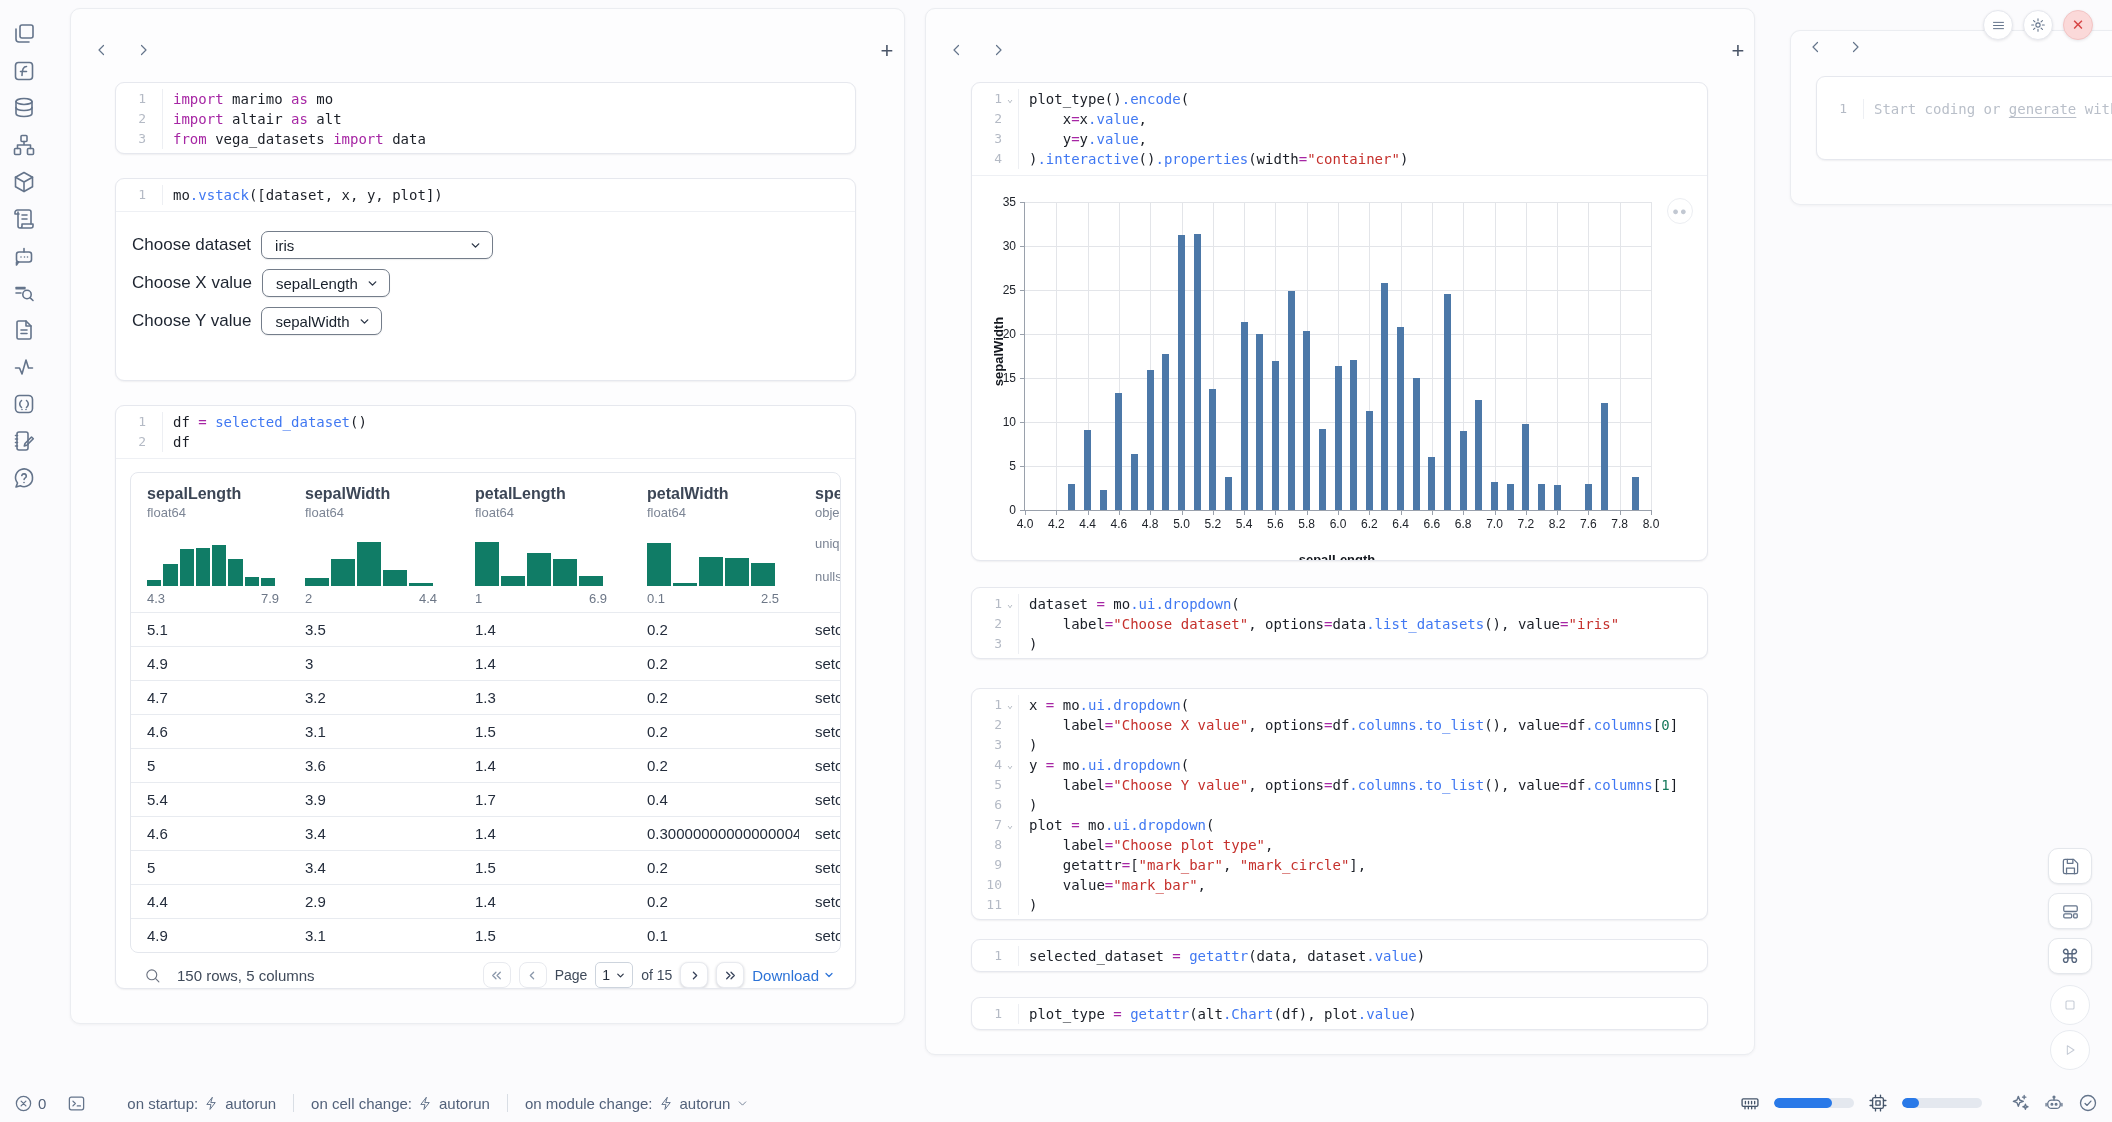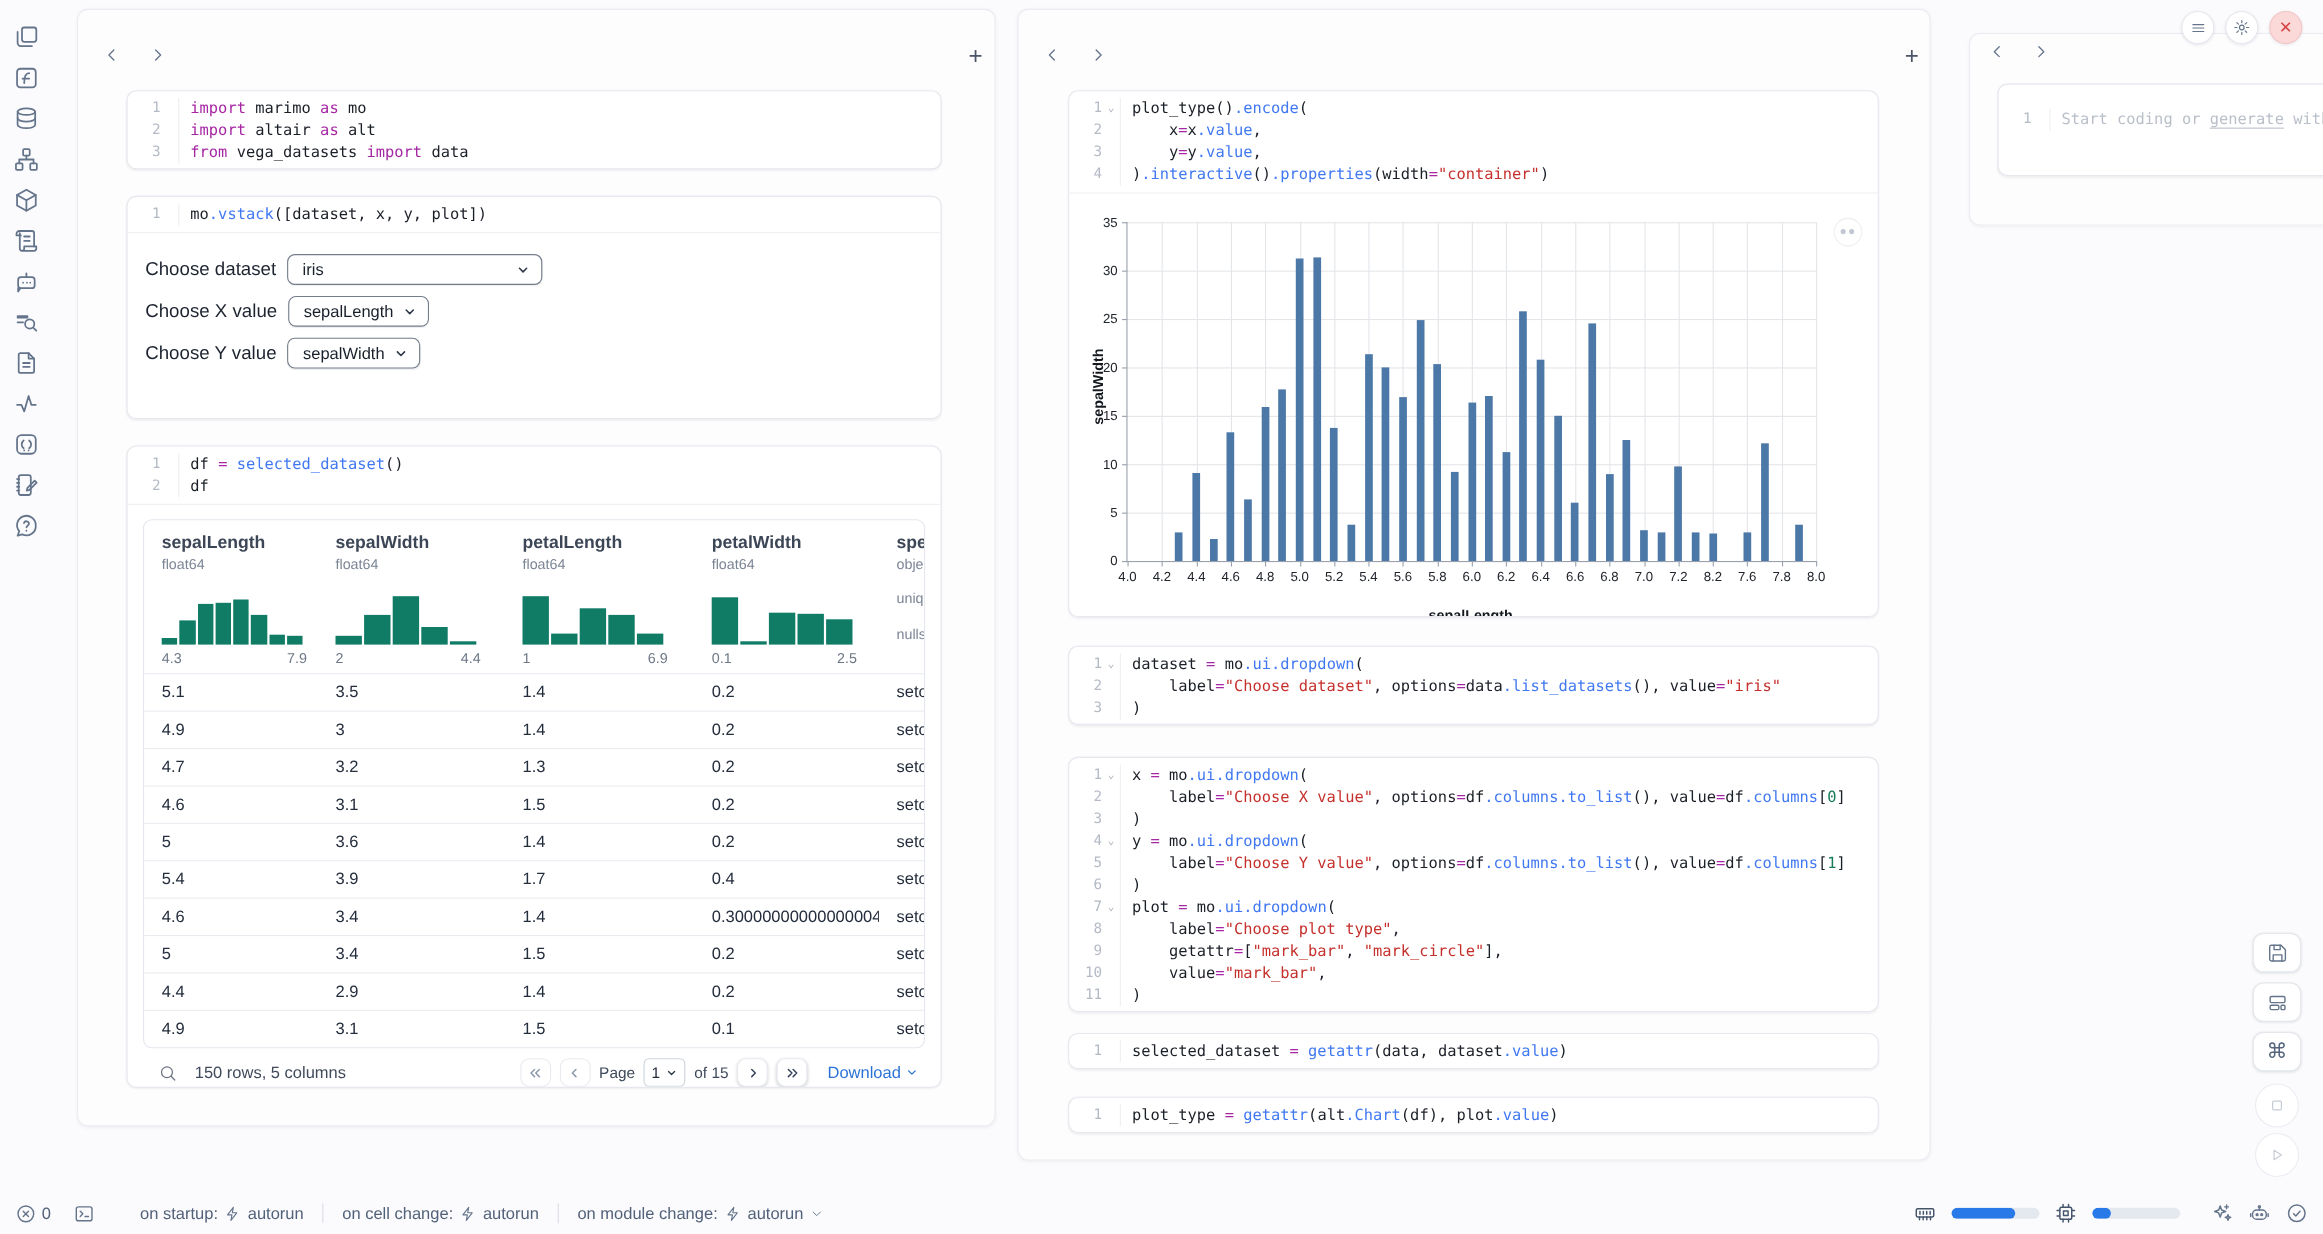--- a/index.html
+++ b/index.html
@@ -44,21 +44,21 @@
   .th-extra{font-size:13px;color:#7c8595;margin-top:14px;line-height:19px;}
   .tr{display:grid;grid-template-columns:158px 170px 172px 168px 1fr;border-top:1px solid #e8ebf0;height:33px;}
   .td{font-size:15px;color:#242d3c;padding-left:16px;display:flex;align-items:center;overflow:hidden;white-space:nowrap;}
   .tfoot{display:flex;align-items:center;height:44px;padding:0 20px 0 28px;gap:8px;}
   .tfoot .summary{font-size:15px;color:#3f4a5a;margin-left:8px;}
   .spacer{flex:1;}
   .pg-btn{width:28px;height:26px;border:1px solid #e8eaef;border-radius:8px;background:#fff;color:#5a6b84;font-size:12px;display:flex;align-items:center;justify-content:center;cursor:pointer;}
   .pg-btn.raised{box-shadow:0 1px 3px rgba(15,23,42,.18);color:#2d3748;}
   .pg-text{font-size:14px;color:#3f4a5a;}
   .pg-select{height:24px;border:1px solid #cdd4dd;border-radius:5px;display:inline-flex;align-items:center;padding:0 6px;gap:5px;font-size:14px;color:#242d3c;cursor:pointer;background:#fff;}
-  .download{font-size:15px;color:#2b72d7;display:inline-flex;align-items:center;gap:4px;cursor:pointer;margin-left:10px;}
+  .download{font-size:15px;color:#2b72d7;display:inline-flex;align-items:center;gap:4px;cursor:pointer;}
   
   .chart-region{position:relative;height:385px;}
   #plot{position:absolute;left:52px;top:26px;width:626px;height:308px;border-left:1px solid #9aa1ac;border-bottom:1px solid #9aa1ac;}
   .gl-h{position:absolute;left:0;width:100%;height:1px;background:#e3e5e9;}
   .gl-v{position:absolute;top:0;height:100%;width:1px;background:#e3e5e9;}
   .bar{position:absolute;background:#4c78a8;}
   .ytick{position:absolute;right:100%;transform:translateY(-50%);padding-right:9px;font-size:12px;color:#20242b;}
   .ytm{position:absolute;right:100%;width:5px;height:1px;background:#9aa1ac;}
   .xtick{position:absolute;top:100%;transform:translateX(-50%);padding-top:7px;font-size:12px;color:#20242b;}
   .xtm{position:absolute;top:100%;height:5px;width:1px;background:#9aa1ac;}

